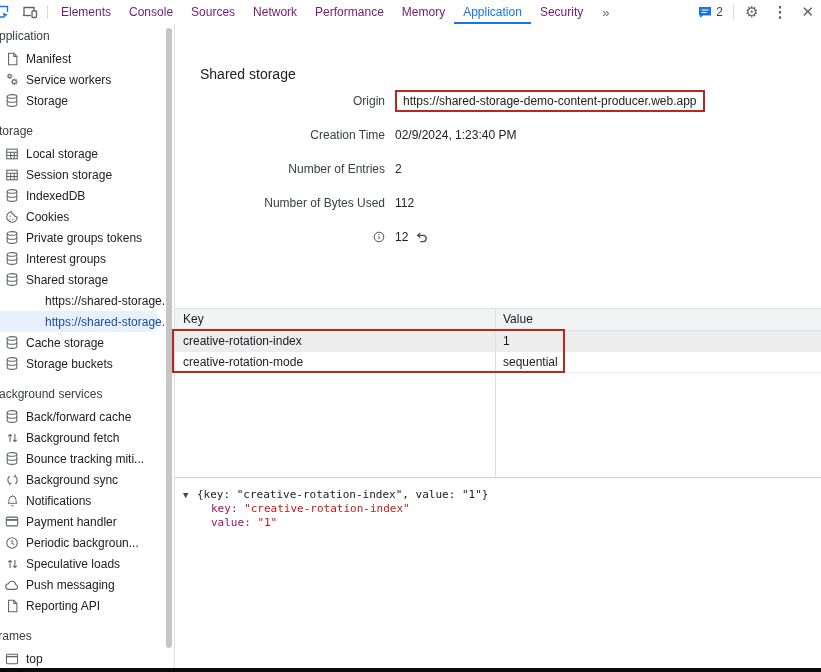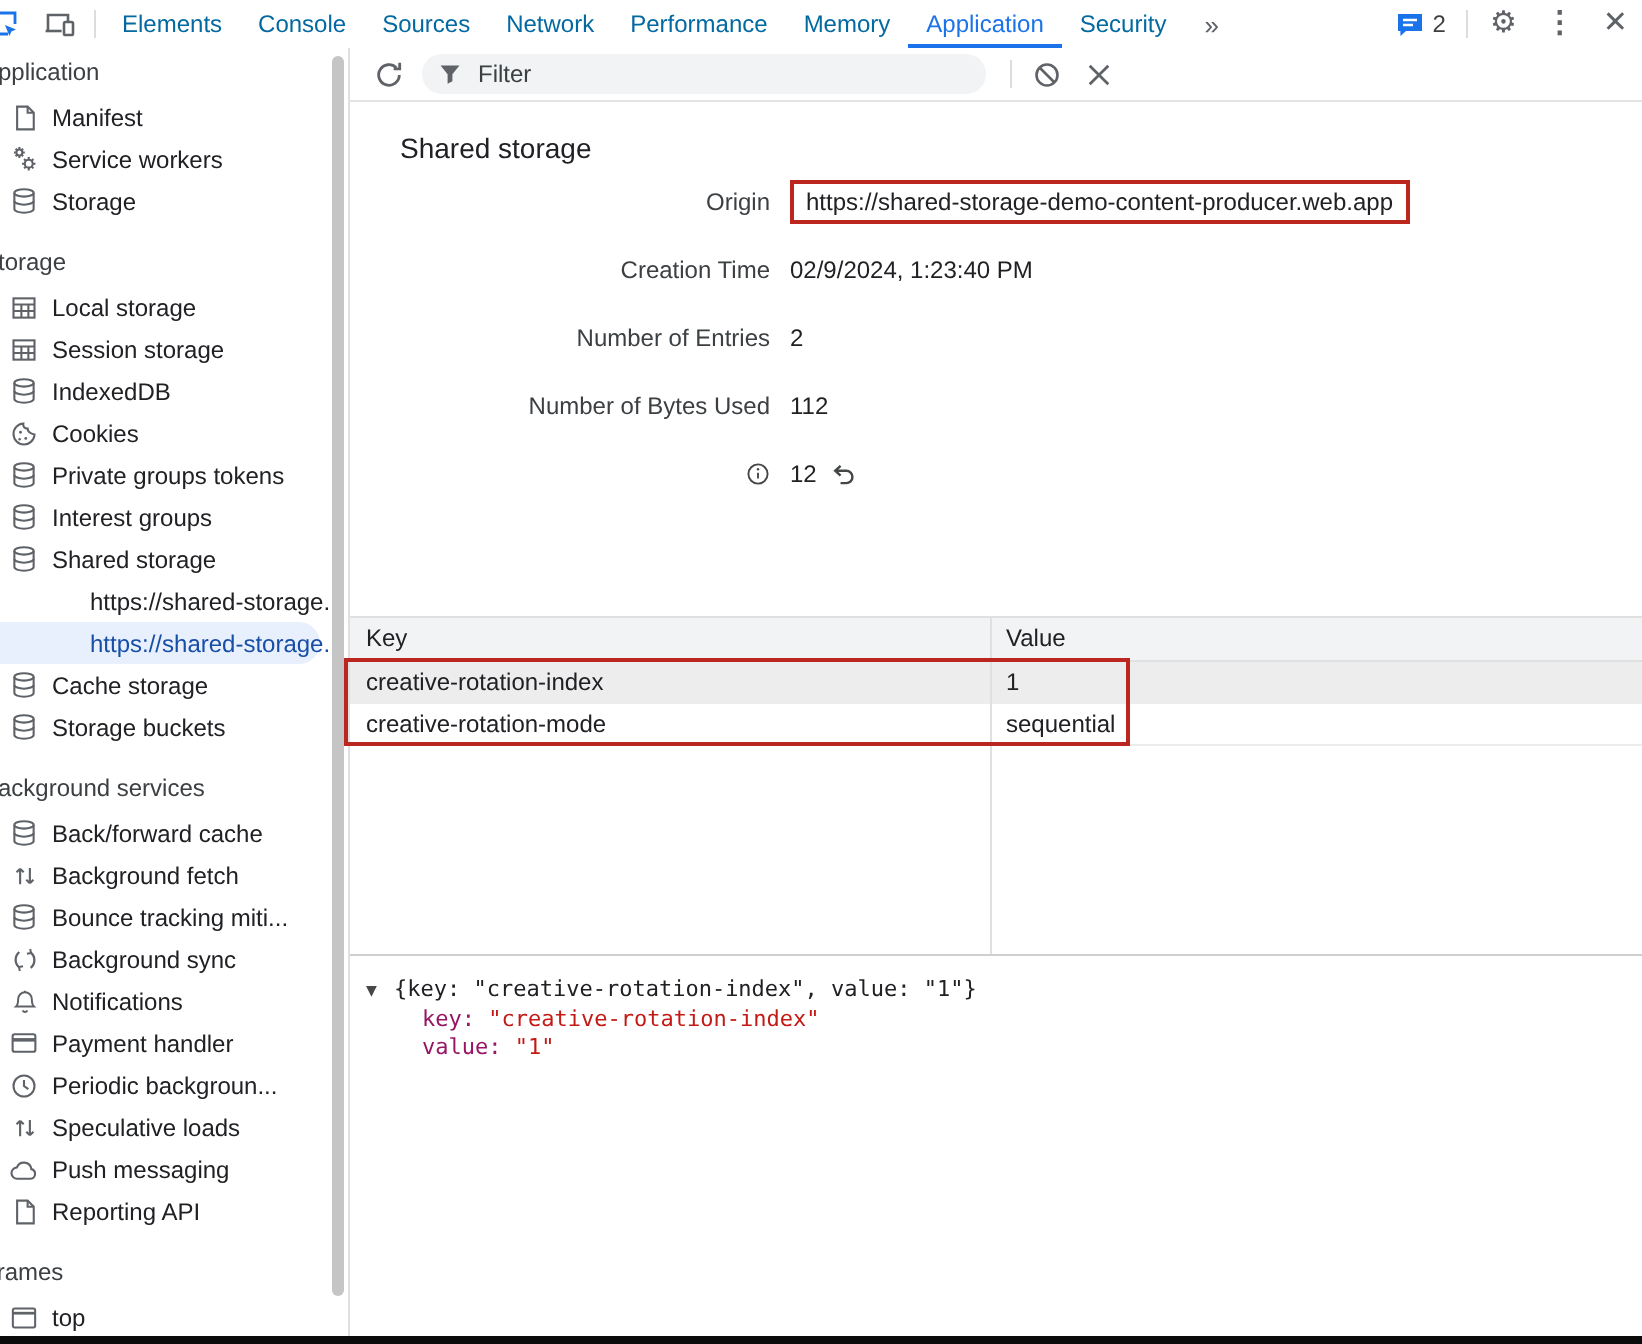--- a/index.html
+++ b/index.html
@@ -11,21 +11,21 @@
   #app{position:relative;width:821px;height:672px;overflow:hidden;background:#fff;
        font-family:"Liberation Sans",sans-serif;color:var(--dark);}
   
   #tabbar{position:absolute;top:0;left:0;right:0;height:24px;display:flex;align-items:center;
           border-bottom:1px solid #e8e8e8;background:#fff;}
   .tb-iconbtn{height:24px;display:flex;align-items:center;justify-content:center;color:var(--gray);}
   #inspect-clip{width:11px;overflow:hidden;}
   #inspect-clip svg{margin-left:-7px;color:var(--blue);}
   #device-btn{width:26px;margin-left:6px;}
   .vdiv{width:1px;height:14px;background:#dadce0;margin:0 4px;}
-  .tab{padding:0 9px;font-size:12px;color:#0369a1;height:24px;line-height:24px;white-space:nowrap;}
+  .tab{padding:0 9px;font-size:12px;color:#701a75;height:24px;line-height:24px;white-space:nowrap;}
   .tab.active{color:var(--blue);box-shadow:inset 0 -2px 0 var(--blue);}
   #more-tabs{font-size:13px;color:var(--gray);padding:0 10px;}
   #tab-right{margin-left:auto;display:flex;align-items:center;height:24px;}
   #issues-btn{display:flex;align-items:center;gap:4px;padding:0 6px;font-size:12px;color:#3c4043;}
   #issues-btn .bubble{color:var(--blue);display:flex;}
   .glyphbtn{font-size:15px;color:var(--gray);padding:0 7px;line-height:24px;}
   
   #content{position:absolute;top:24px;left:0;right:0;bottom:0;display:flex;}
   
   #sidebar{width:174px;flex:0 0 174px;border-right:1px solid var(--border);position:relative;
@@ -372,48 +372,20 @@
               </svg>
             </span>
             <span>top</span>
           </div>
         </div>
       <div id="side-scrollbar"></div>
     </aside>
 
     <section id="main">
 
-      <div id="panel-toolbar">
-        <span class="pt-icon" id="refresh-btn">
-            <svg width="15" height="15" viewBox="0 0 16 16" fill="none" stroke="currentColor" stroke-width="1.5">
-              <path d="M13.5 8a5.5 5.5 0 1 1-1.6-3.9"></path>
-              <path d="M13.7 1.5v3.2h-3.2" fill="none"></path>
-            </svg>
-          </span>
-        <span id="filter-pill">
-          <span class="pt-icon">
-              <svg width="12" height="12" viewBox="0 0 14 14" fill="currentColor">
-                <path d="M1.5 2h11L8.4 7.2v4.1l-2.8 1.4V7.2z"></path>
-              </svg>
-            </span>
-          <input id="filter-input" placeholder="Filter" style="">
-        </span>
-        <span class="vdiv" style="margin-left:12px;"></span>
-        <span class="pt-icon" style="margin-left:6px;">
-            <svg width="15" height="15" viewBox="0 0 16 16" fill="none" stroke="currentColor" stroke-width="1.4">
-              <circle cx="8" cy="8" r="5.6"></circle>
-              <path d="M4 4l8 8"></path>
-            </svg>
-          </span>
-        <span class="pt-icon" style="margin-left:12px;">
-            <svg width="13" height="13" viewBox="0 0 14 14" fill="none" stroke="currentColor" stroke-width="1.5">
-              <path d="M2 2l10 10M12 2L2 12"></path>
-            </svg>
-          </span>
-      </div>
 
       <h1 id="panel-title">Shared storage</h1>
 
       <div id="metadata">
           <div class="meta-row">
             <div class="meta-label">
               <span>Origin</span>
             </div>
             <div class="meta-value">
               <span class="boxed">https://shared-storage-demo-content-producer.web.app</span>

